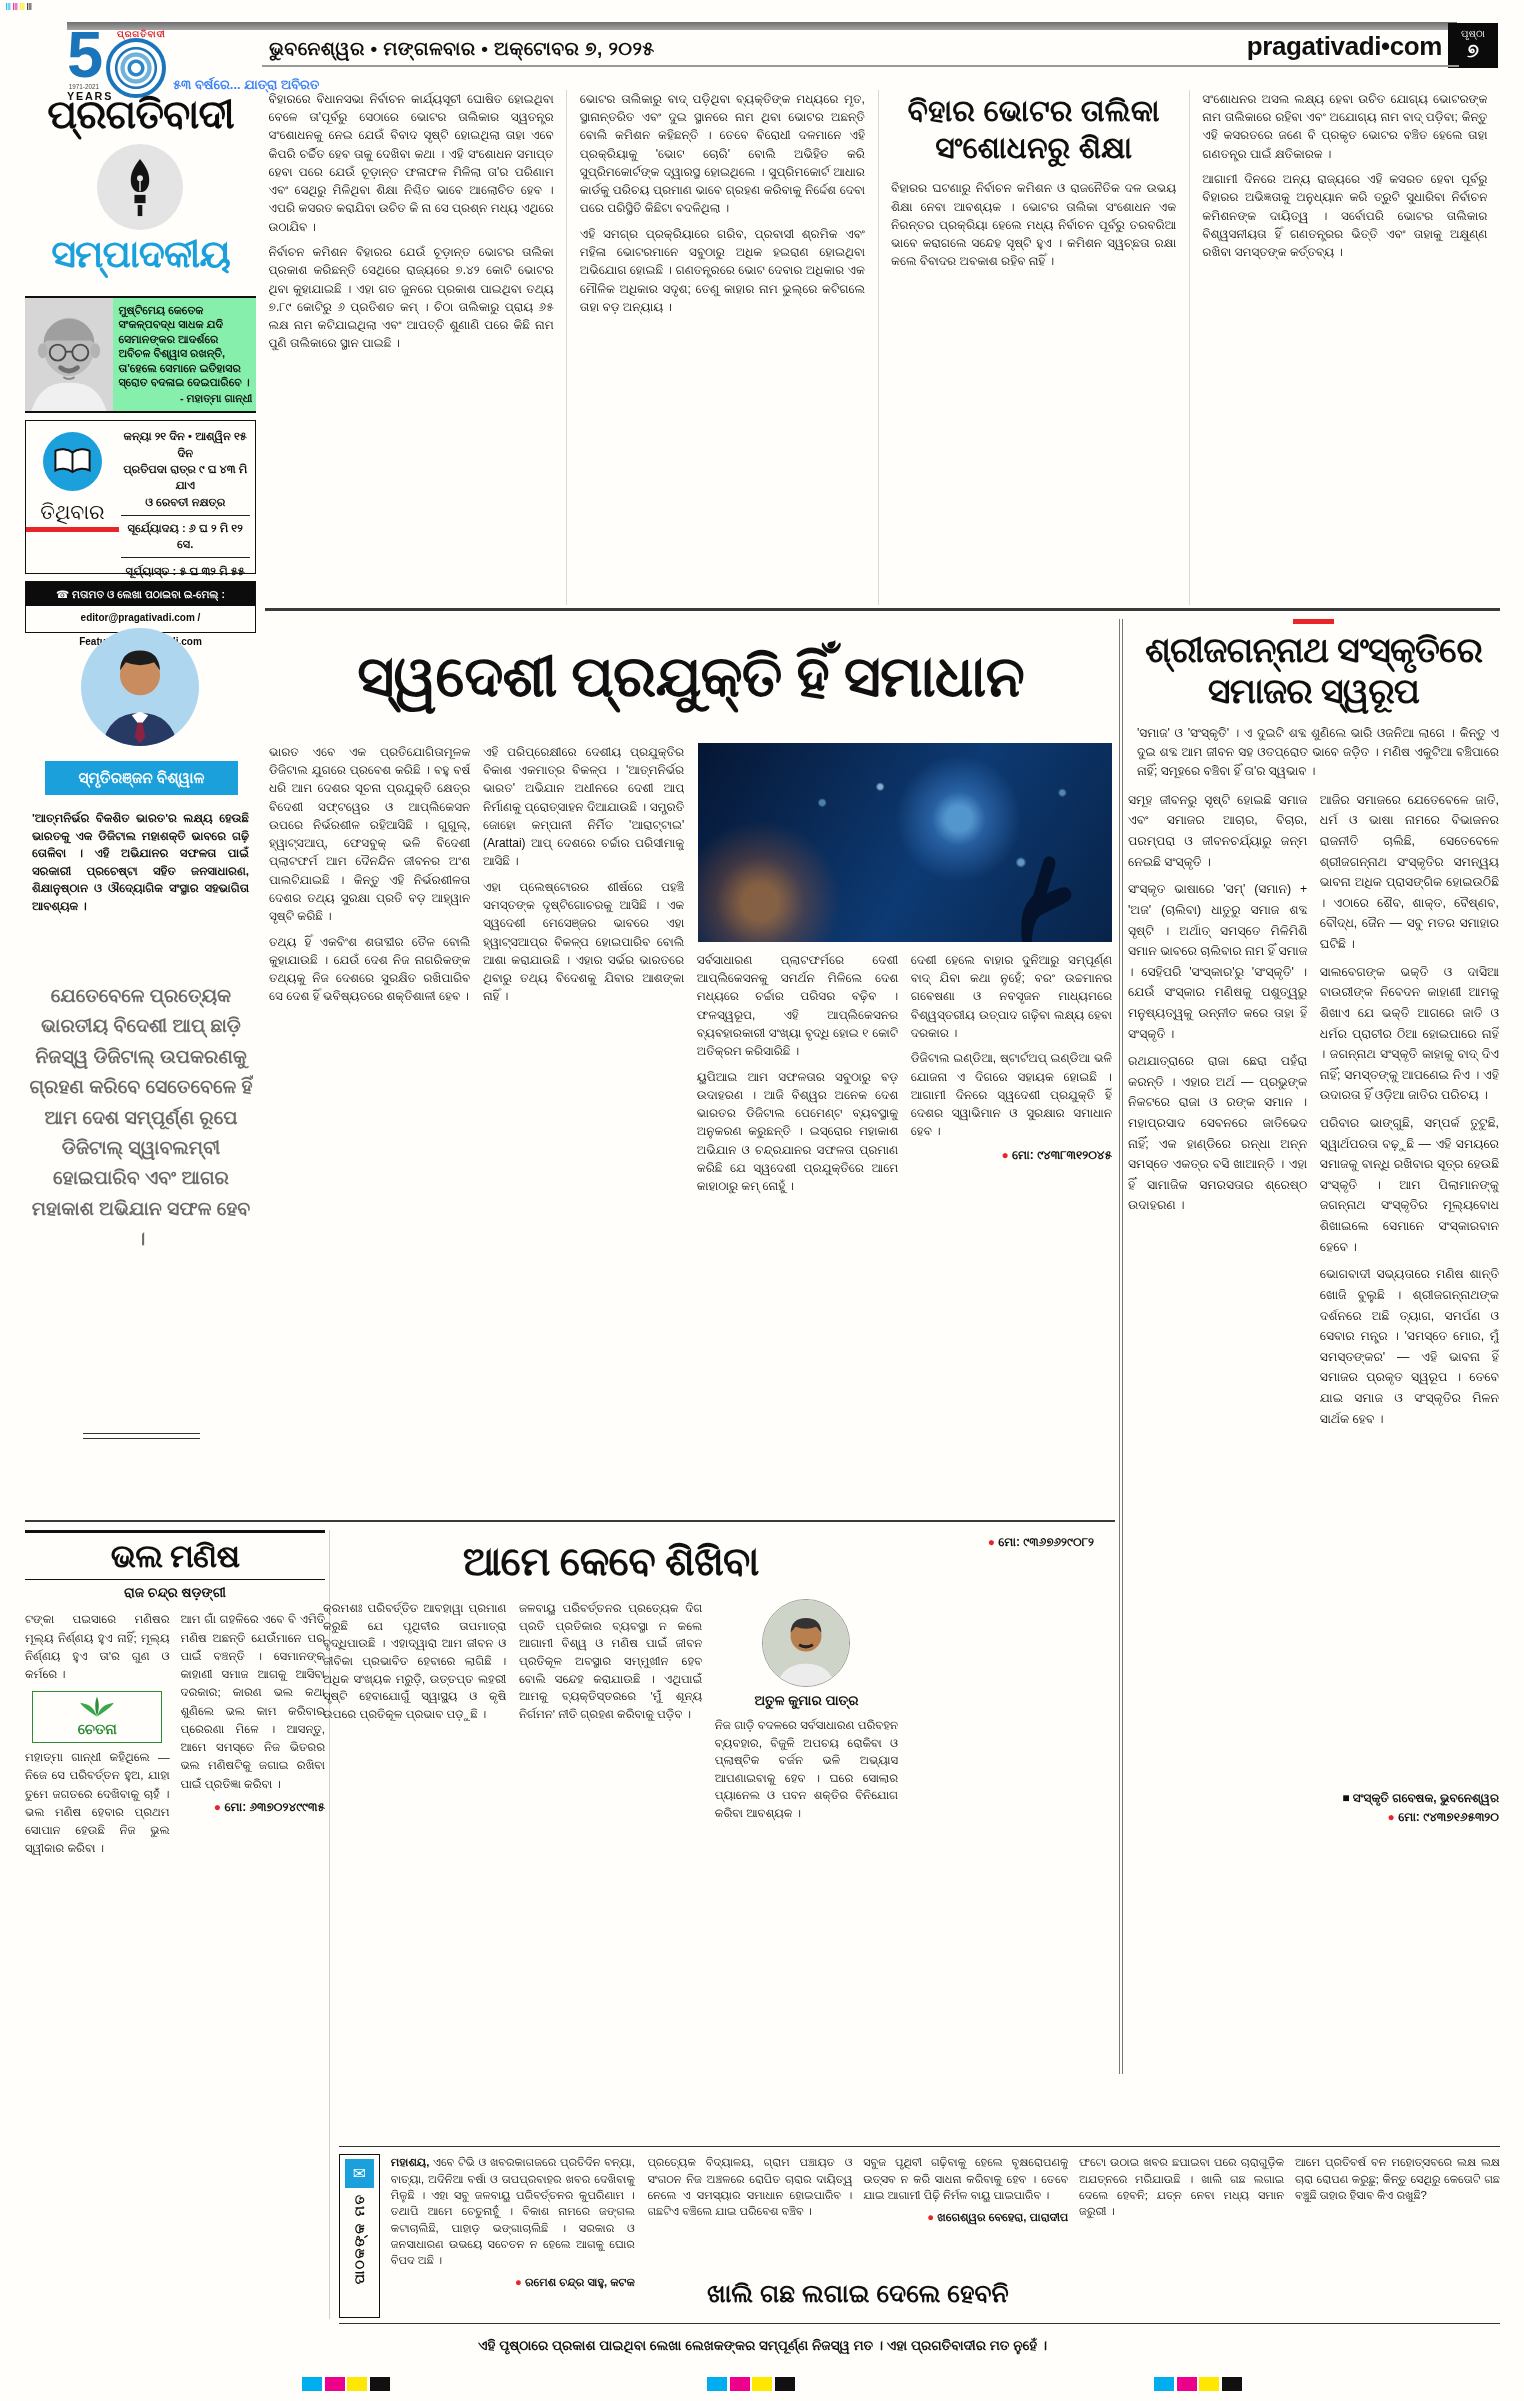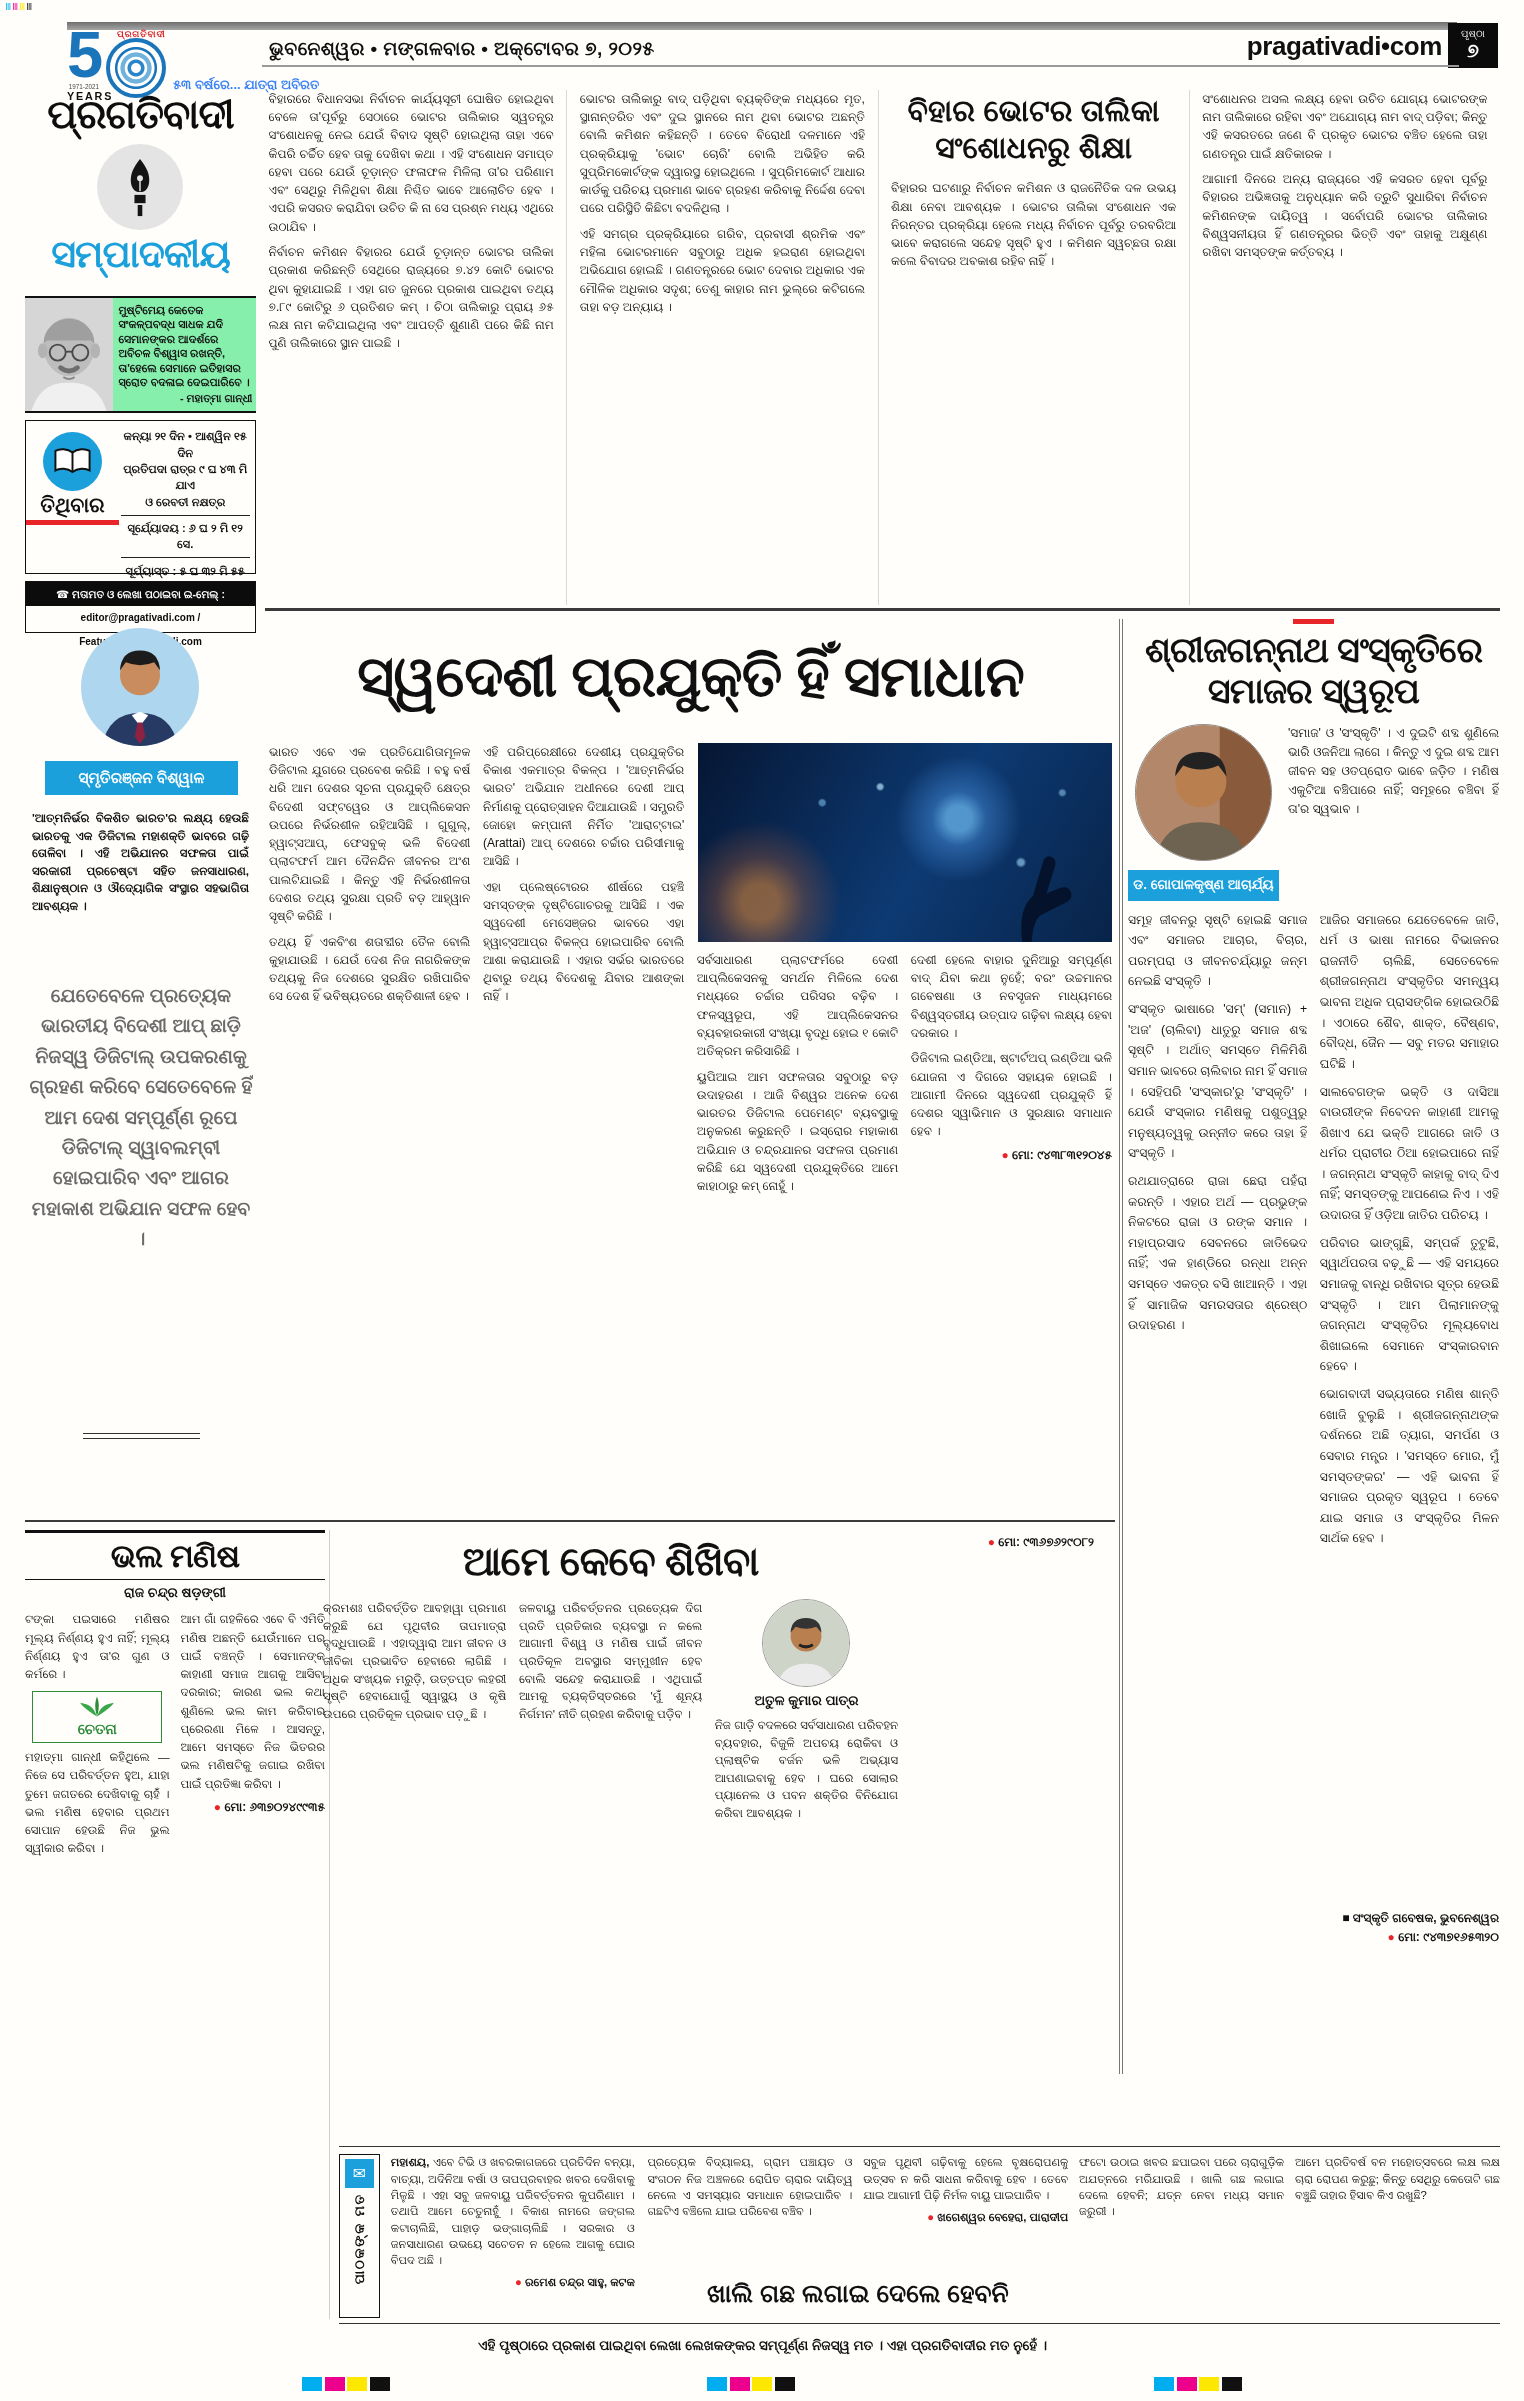--- a/index.html
+++ b/index.html
@@ -28,21 +28,21 @@
   #masthead{left:25px;top:92px;width:231px;text-align:center;font-size:40px;font-weight:900;letter-spacing:-0.9px;color:#0d0d0d;}
   #pen-circle{left:97px;top:144px;width:86px;height:86px;border-radius:50%;background:#e4e4e4;display:flex;align-items:center;justify-content:center;}
   #section-title{left:25px;top:233px;width:231px;text-align:center;font-size:38px;font-weight:900;color:#1ba0dc;letter-spacing:-0.9px;}
   #quote-box{left:25px;top:296px;width:231px;height:117px;border-top:2.7px solid #111;border-bottom:2.7px solid #111;display:flex;background:#86efac;}
   #quote-box .gimg{width:88px;height:100%;flex:none;}
   #quote-box .qtxt{flex:1;padding:4.5px 3.6px 1.8px 5.4px;font-size:11px;font-weight:bold;line-height:1.32;text-align:left;}
   #quote-box .qauth{display:block;text-align:right;font-size:10.8px;font-weight:900;margin-top:1.8px;}
   #tithi-box{left:25px;top:420px;width:231px;height:154px;border:1.8px solid #111;display:flex;}
   #tithi-box .tleft{width:93px;flex:none;display:flex;flex-direction:column;align-items:center;padding-top:10.8px;}
   #tithi-box .bcircle{width:59px;height:59px;border-radius:50%;background:#1ba0dc;display:flex;align-items:center;justify-content:center;}
-  #tithi-box .tname{font-size:20.6px;font-weight:700;margin-top:2px;}
+  #tithi-box .tname{font-size:20.6px;font-weight:400;margin-top:9px;}
   #tithi-box .redbar{width:93px;height:4.5px;background:#e8262a;margin-top:3.6px;}
   #tithi-box .tright{flex:1;padding:7.2px 5.4px 3.6px 1.8px;text-align:center;font-size:11.3px;font-weight:bold;line-height:1.45;}
   #tithi-box .trule{border:none;border-top:1.3px solid #222;margin:4.5px 0;}
   #mail-box{left:25px;top:581px;width:231px;height:52px;border:1.8px solid #111;}
   #mail-box .m1{background:#0c0c0c;color:#fff;font-size:10.6px;font-weight:bold;text-align:center;height:24px;line-height:24px;}
   #mail-box .m2{font-size:10px;font-weight:900;text-align:center;height:24px;line-height:24px;color:#0c0c0c;}
   
   #editorial{left:265px;top:90px;width:1235px;height:515px;display:flex;overflow:hidden;}
   .ed-col{flex:1;padding:0 12.6px;overflow:hidden;}
   .ed-col + .ed-col{border-left:0.9px solid #d8d8d8;}
@@ -298,32 +298,20 @@
   </div>
 
   <div class="abs" id="divider"></div>
   <div class="abs" id="culture">
     <div class="redmini"></div>
     <div id="cu-headline">
       <span>ଶ୍ରୀଜଗନ୍ନାଥ ସଂସ୍କୃତିରେ</span><br>
       <span>ସମାଜର ସ୍ୱରୂପ</span>
     </div>
     <div id="cu-top">
-      <div id="cu-left">
-        <div id="cu-photo">
-          <svg class="avatar" viewBox="0 0 100 100">
-            <rect width="100" height="100" fill="#b3886a"></rect>
-            <rect x="62" y="0" width="38" height="100" fill="#8a5a3d"></rect>
-            <circle cx="48" cy="42" r="19" fill="#b97f4f"></circle>
-            <path d="M29 38 q1 -18 19 -18 q18 0 19 18 l-6 -8 q-13 6 -26 0 z" fill="#222"></path>
-            <path d="M14 100 q6 -28 34 -28 q28 0 34 28 z" fill="#6e6250"></path>
-          </svg>
-        </div>
-        <div id="cu-byline">ଡ. ଗୋପାଳକୃଷ୍ଣ ଆଚାର୍ଯ୍ୟ</div>
-      </div>
       <div id="cu-lead">'ସମାଜ' ଓ 'ସଂସ୍କୃତି' । ଏ ଦୁଇଟି ଶବ୍ଦ ଶୁଣିଲେ ଭାରି ଓଜନିଆ ଲାଗେ । କିନ୍ତୁ ଏ ଦୁଇ ଶବ୍ଦ ଆମ ଜୀବନ ସହ ଓତପ୍ରୋତ ଭାବେ ଜଡ଼ିତ । ମଣିଷ ଏକୁଟିଆ ବଞ୍ଚିପାରେ ନାହିଁ; ସମୂହରେ ବଞ୍ଚିବା ହିଁ ତା'ର ସ୍ୱଭାବ ।</div>
     </div>
     <div id="cu-cols">
       <div class="col">
           <p class="bp">ସମୂହ ଜୀବନରୁ ସୃଷ୍ଟି ହୋଇଛି ସମାଜ ଏବଂ ସମାଜର ଆଚାର, ବିଚାର, ପରମ୍ପରା ଓ ଜୀବନଚର୍ଯ୍ୟାରୁ ଜନ୍ମ ନେଇଛି ସଂସ୍କୃତି ।</p>
           <p class="bp">ସଂସ୍କୃତ ଭାଷାରେ 'ସମ୍' (ସମାନ) + 'ଅଜ' (ଚାଲିବା) ଧାତୁରୁ ସମାଜ ଶବ୍ଦ ସୃଷ୍ଟି । ଅର୍ଥାତ୍ ସମସ୍ତେ ମିଳିମିଶି ସମାନ ଭାବରେ ଚାଲିବାର ନାମ ହିଁ ସମାଜ । ସେହିପରି 'ସଂସ୍କାର'ରୁ 'ସଂସ୍କୃତି' । ଯେଉଁ ସଂସ୍କାର ମଣିଷକୁ ପଶୁତ୍ୱରୁ ମନୁଷ୍ୟତ୍ୱକୁ ଉନ୍ନୀତ କରେ ତାହା ହିଁ ସଂସ୍କୃତି ।</p>
           <p class="bp">ରଥଯାତ୍ରାରେ ରାଜା ଛେରା ପହଁରା କରନ୍ତି । ଏହାର ଅର୍ଥ — ପ୍ରଭୁଙ୍କ ନିକଟରେ ରାଜା ଓ ରଙ୍କ ସମାନ । ମହାପ୍ରସାଦ ସେବନରେ ଜାତିଭେଦ ନାହିଁ; ଏକ ହାଣ୍ଡିରେ ରନ୍ଧା ଅନ୍ନ ସମସ୍ତେ ଏକତ୍ର ବସି ଖାଆନ୍ତି । ଏହା ହିଁ ସାମାଜିକ ସମରସତାର ଶ୍ରେଷ୍ଠ ଉଦାହରଣ ।</p>
         </div>
       <div class="col">
           <p class="bp">ଆଜିର ସମାଜରେ ଯେତେବେଳେ ଜାତି, ଧର୍ମ ଓ ଭାଷା ନାମରେ ବିଭାଜନର ରାଜନୀତି ଚାଲିଛି, ସେତେବେଳେ ଶ୍ରୀଜଗନ୍ନାଥ ସଂସ୍କୃତିର ସମନ୍ୱୟ ଭାବନା ଅଧିକ ପ୍ରାସଙ୍ଗିକ ହୋଇଉଠିଛି । ଏଠାରେ ଶୈବ, ଶାକ୍ତ, ବୈଷ୍ଣବ, ବୌଦ୍ଧ, ଜୈନ — ସବୁ ମତର ସମାହାର ଘଟିଛି ।</p>

